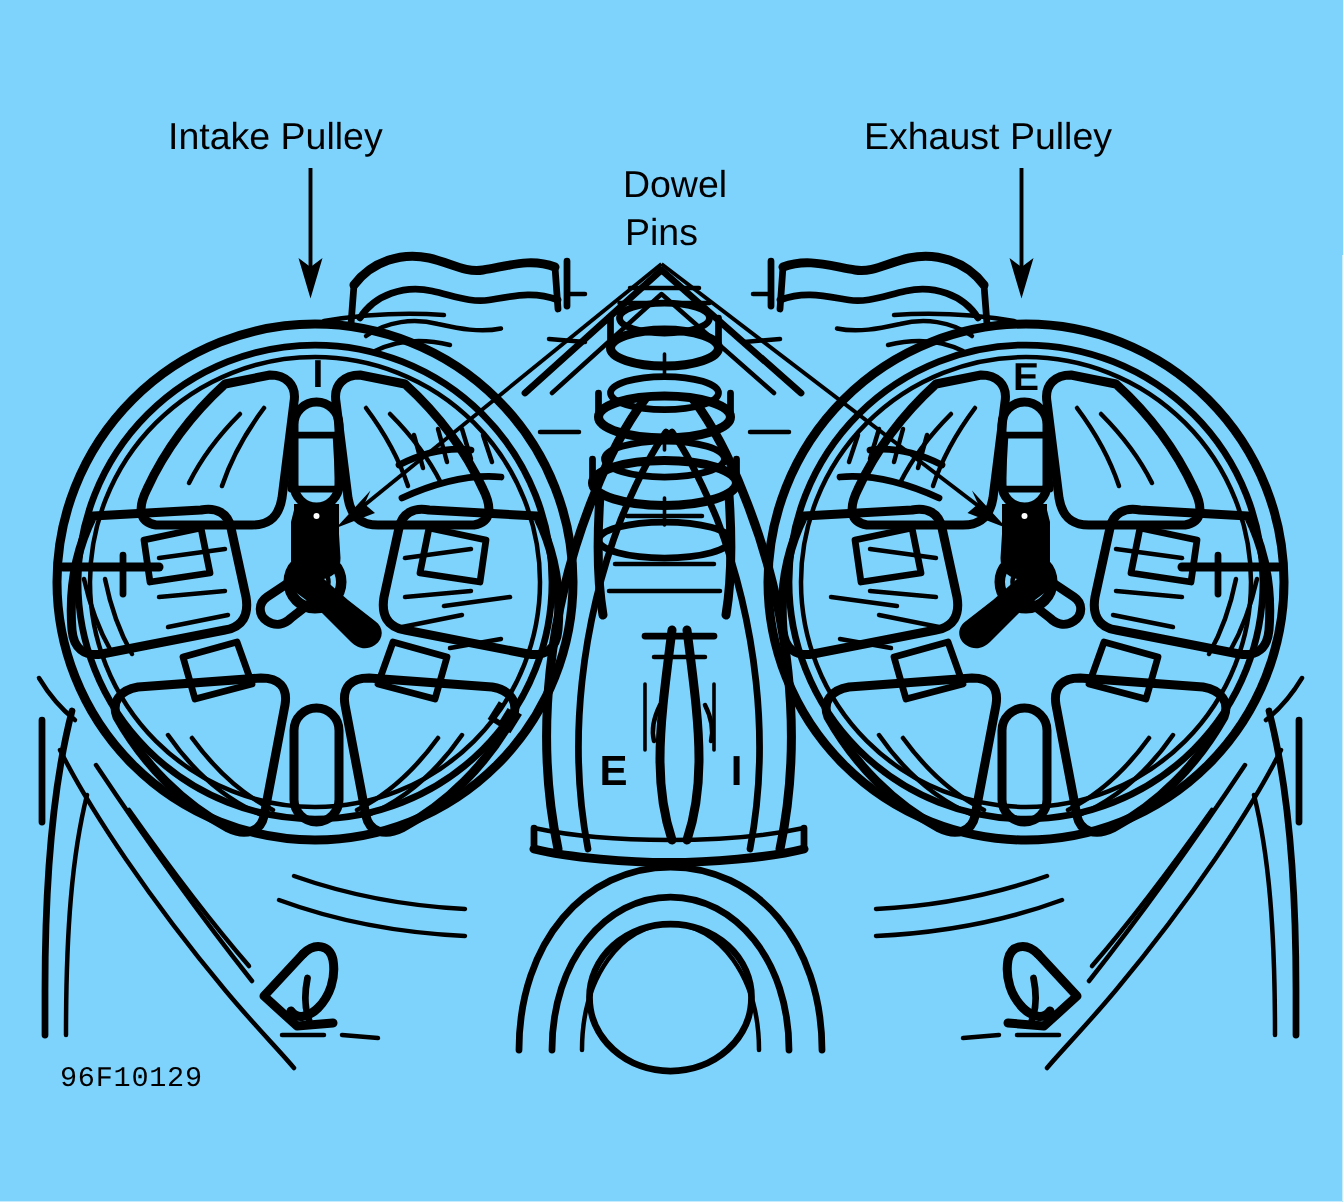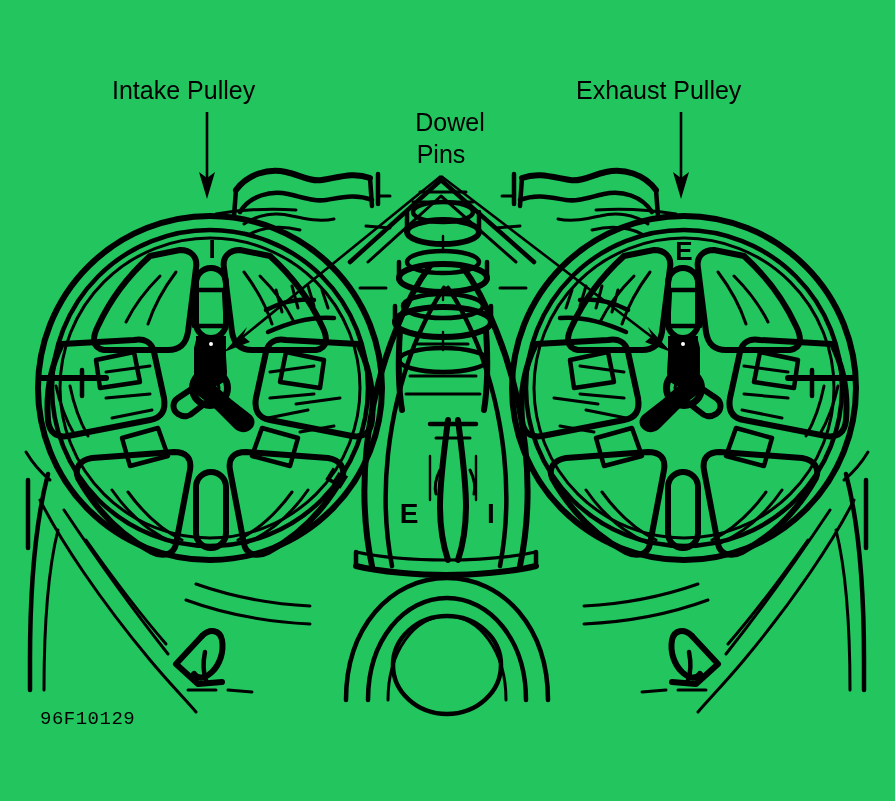--- a/index.html
+++ b/index.html
@@ -10,21 +10,21 @@
   body {
     width: 895px;
     height: 801px;
     font-family: "Liberation Sans", sans-serif;
     -webkit-font-smoothing: antialiased;
   }
   #figure-root {
     position: relative;
     width: 895px;
     height: 801px;
-    background: #22c55e;
+    background: #7dd3fc;
     overflow: hidden;
   }
   #diagram-svg {
     position: absolute;
     left: 0;
     top: 0;
     width: 895px;
     height: 801px;
     display: block;
   }

